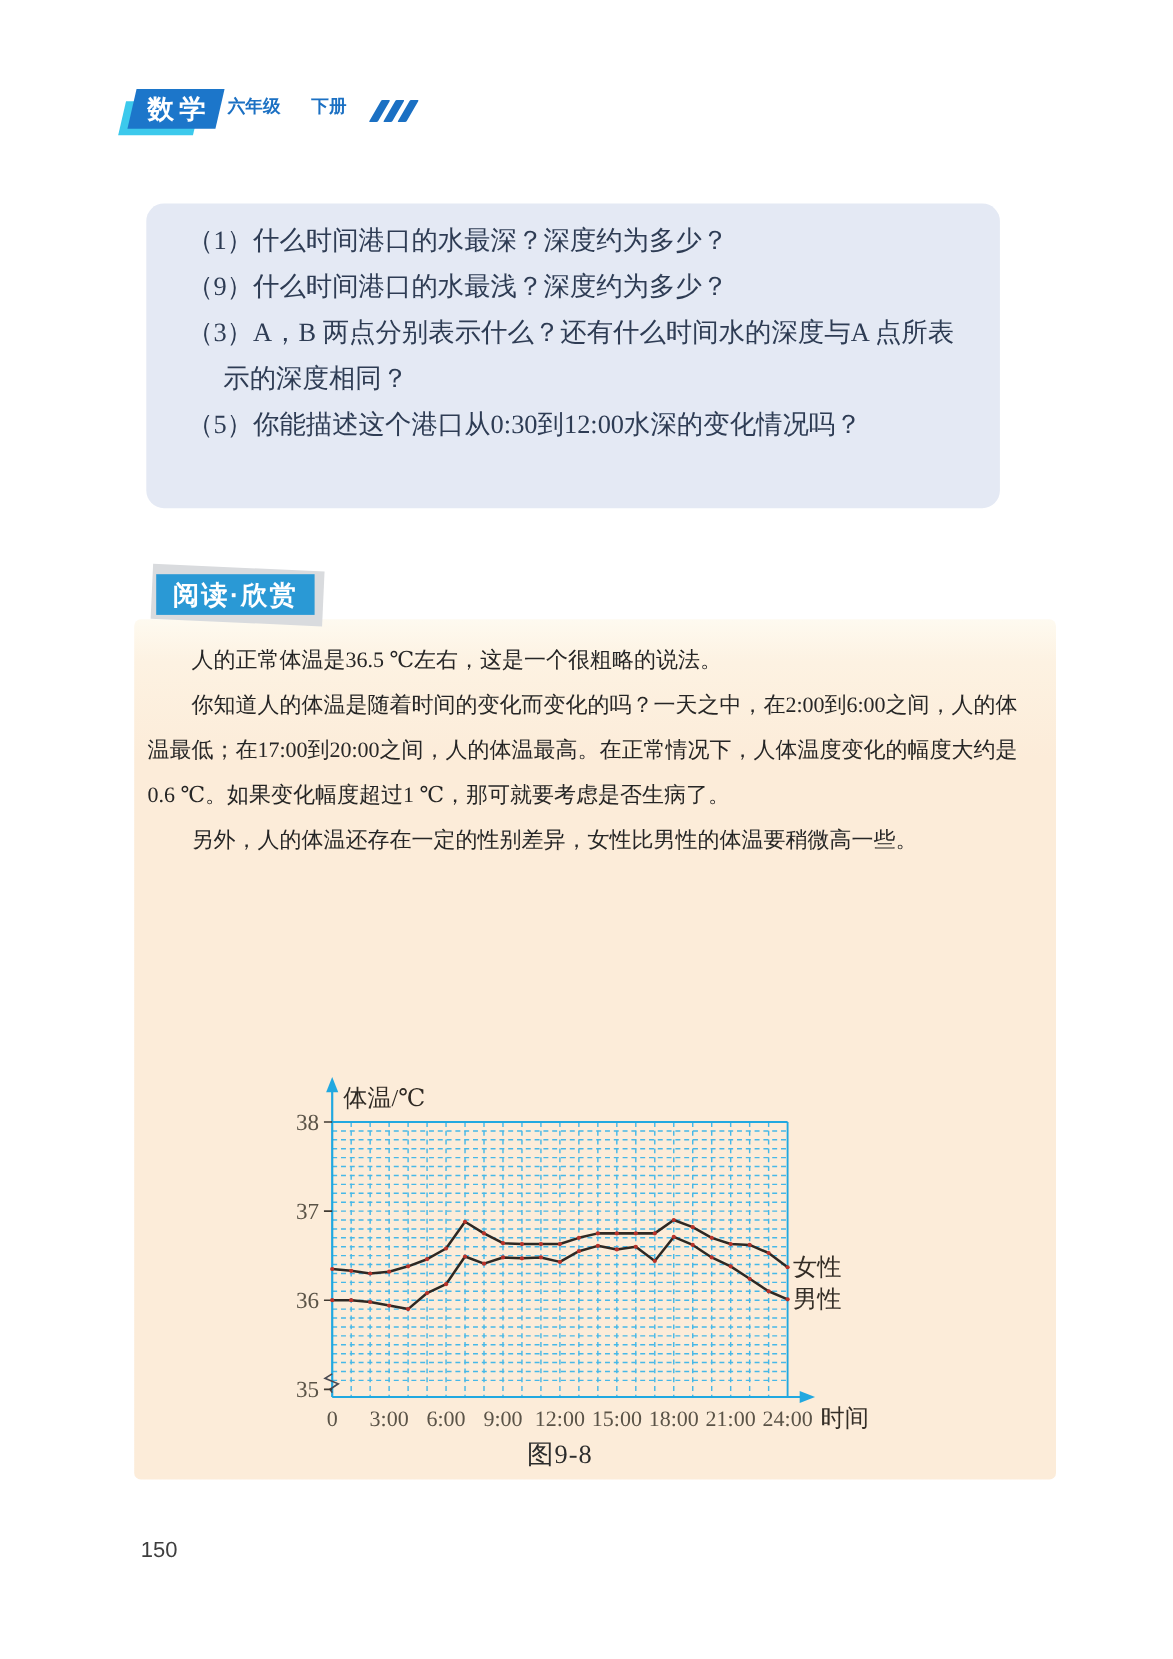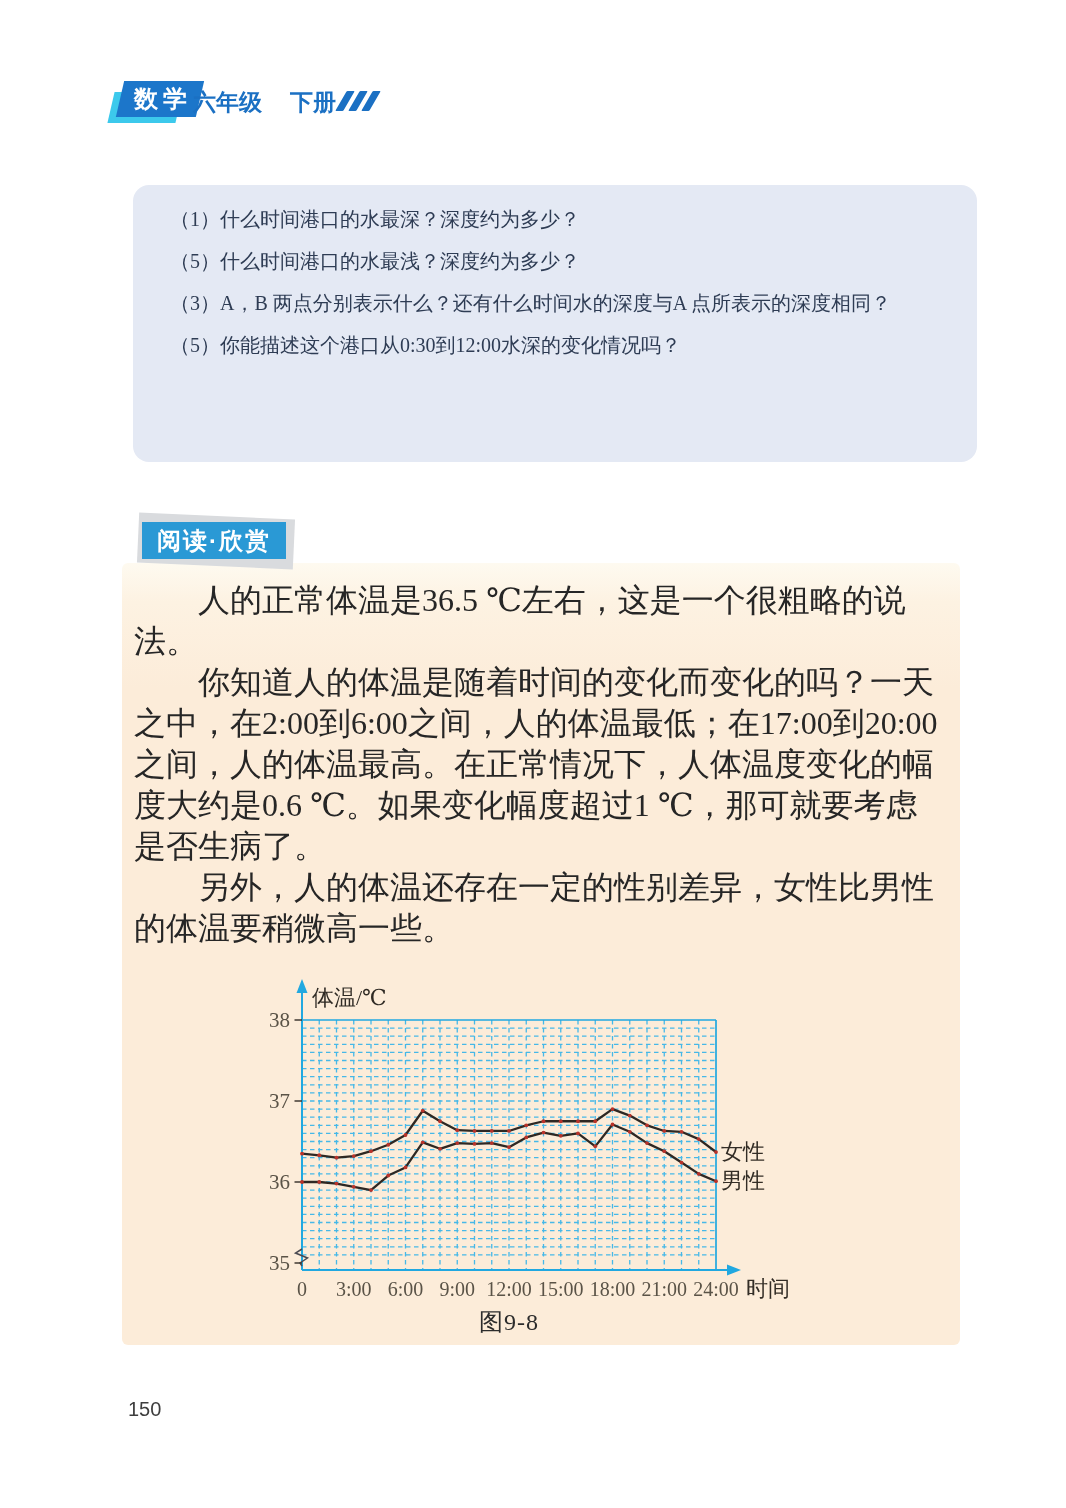--- a/index.html
+++ b/index.html
@@ -10,50 +10,50 @@
   .hdr { position:absolute; left:0; top:0; width:1066px; height:140px; }
   .logo-wrap { position:absolute; left:120px; top:81px; width:80px; height:36px; }
   .logo-cyan { position:absolute; left:-9px; top:11px; width:68px; height:31px;
                background:#3cc9ec; transform:skewX(-13deg); }
   .logo-blue { position:absolute; left:0; top:0; width:80px; height:36px;
                background:#1c76ca; transform:skewX(-13deg); display:flex;
                align-items:center; justify-content:center; }
   .logo-blue span { transform:skewX(13deg); color:#fff; font-weight:bold;
                font-size:24px; letter-spacing:5px; padding-left:5px;
                font-family:"Liberation Sans","DejaVu Sans",sans-serif; }
-  .grade-line { position:absolute; left:193px; top:87px; color:#1b70c3;
-               font-weight:bold; font-size:23px;
+  .grade-line { position:absolute; left:207px; top:87px; color:#1b70c3;
+               font-weight:bold; font-size:16px;
                font-family:Liberation Mono, monospace; }
   .grade-line .vol { margin-left:28px; }
   .slashes { position:absolute; left:341px; top:91px; }
   .slashes i { display:inline-block; width:8px; height:20px; background:#1b70c3;
                transform:skewX(-30deg); margin-right:5px; border-radius:1px; }
 
   
-  .qbox { position:absolute; left:133px; top:185px; width:844px; height:277px;
+  .qbox { position:absolute; left:133px; top:185px; width:776px; height:277px;
           background:#e4e9f4; border-radius:16px; padding:13px 28px 16px 37px;
-          color:#2e3c54; font-size:20px; line-height:42px; }
+          color:#2e3c54; font-size:24px; line-height:42px; }
   .q-item { padding-left:33px; text-indent:-33px; }
 
   
   .badge { position:absolute; left:142px; top:522px; height:37px; z-index:3; }
   .badge::before { content:""; position:absolute; left:-4px; top:-6px; right:-8px; bottom:-7px;
           background:#d9dbde; transform:rotate(2.6deg); z-index:-1; }
   .badge-inner { position:relative; background:#2a99d5; color:#fff; height:37px;
           display:flex; align-items:center; padding:0 15px; font-weight:bold;
           font-size:24px; letter-spacing:2px;
           font-family:"Liberation Sans","DejaVu Sans",sans-serif; }
 
   
   .reading { position:absolute; left:122px; top:563px; width:838px; height:782px;
           background:linear-gradient(180deg,#fefaf0 0%,#fdf2e2 5%,#fcecd9 16%);
           border-radius:6px; }
   .reading h2 { text-align:center; font-size:28px; color:#141414; margin-top:13px;
           letter-spacing:1px; }
-  .reading .body-text { padding:17px 22px 0 12px; font-size:32px; line-height:41px;
+  .reading .body-text { padding:17px 22px 0 12px; font-size:20px; line-height:41px;
           color:#262626; }
   .reading p { text-indent:2em; }
 
   
   .chart-fig { position:absolute; left:120px; top:415px; width:562px; height:368px; }
   .chart-fig svg { display:block; }
 
   
   .pagenum { position:absolute; left:128px; top:1398px; font-size:20px; color:#3e3e3e;
           font-family:"Liberation Sans","DejaVu Sans",sans-serif; }
@@ -71,21 +71,21 @@
       </div>
     </div>
     <div class="grade-line">
       <span>六年级</span><span class="vol">下册</span>
     </div>
     <div class="slashes"><i></i><i></i><i></i></div>
   </div>
 
   <div class="qbox">
     <div class="q-item">（1）什么时间港口的水最深？深度约为多少？</div>
-    <div class="q-item">（5）什么时间港口的水最浅？深度约为多少？</div>
+    <div class="q-item">（9）什么时间港口的水最浅？深度约为多少？</div>
     <div class="q-item">（3）A，B 两点分别表示什么？还有什么时间水的深度与A 点所表示的深度相同？</div>
     <div class="q-item">（5）你能描述这个港口从0:30到12:00水深的变化情况吗？</div>
   </div>
 
   <div class="badge">
     <div class="badge-inner">阅读·欣赏</div>
   </div>
 
   <div class="reading">
     <div class="body-text">

